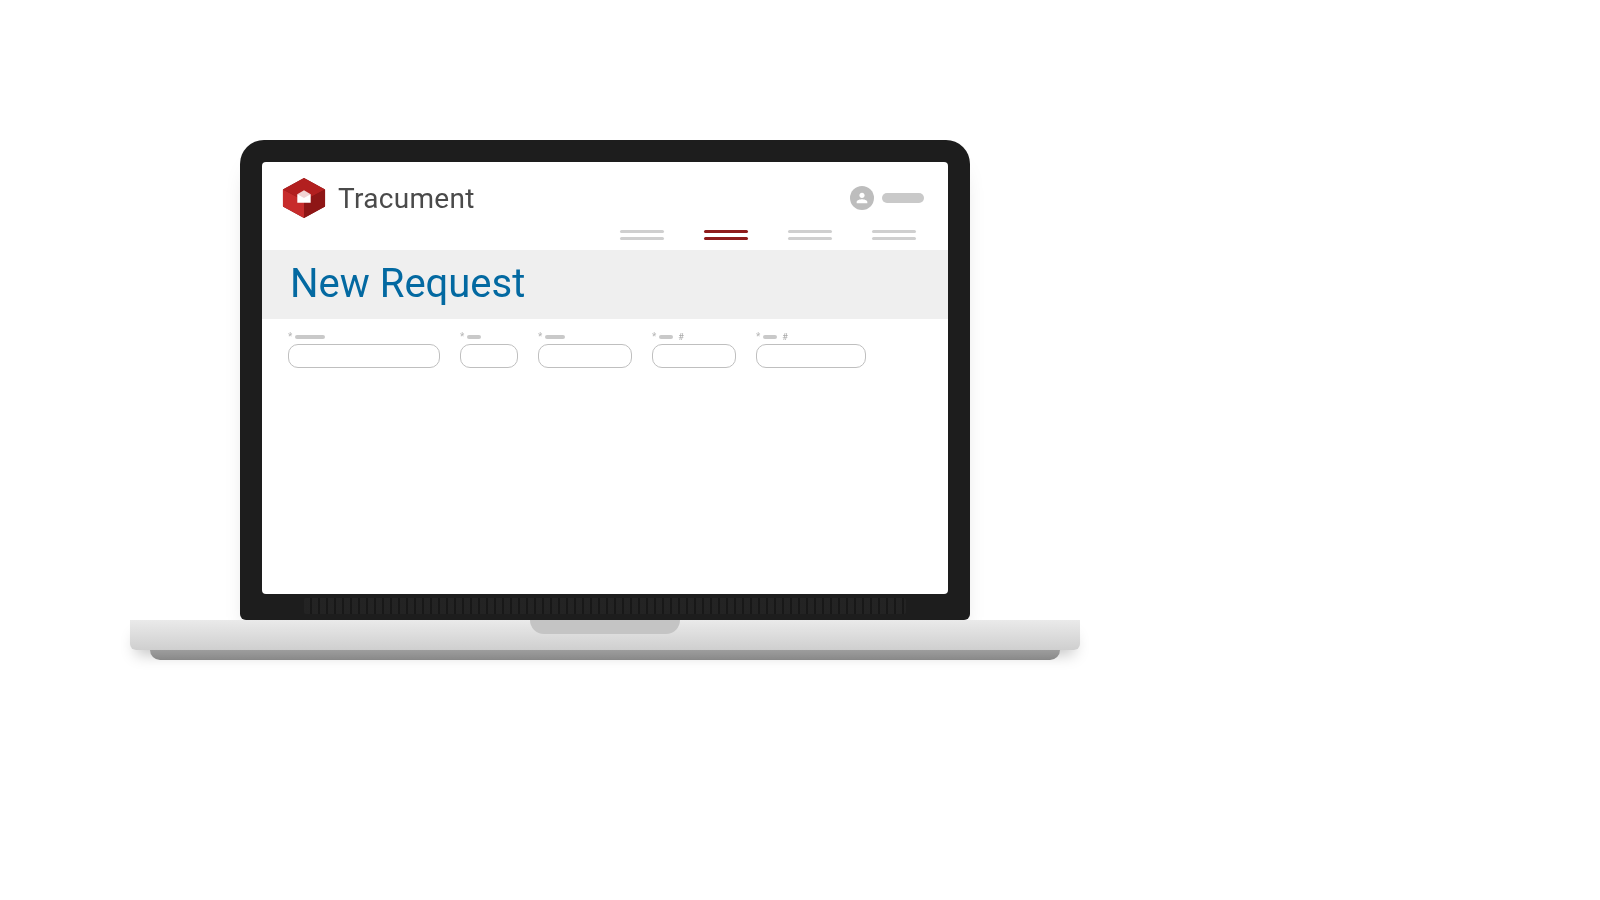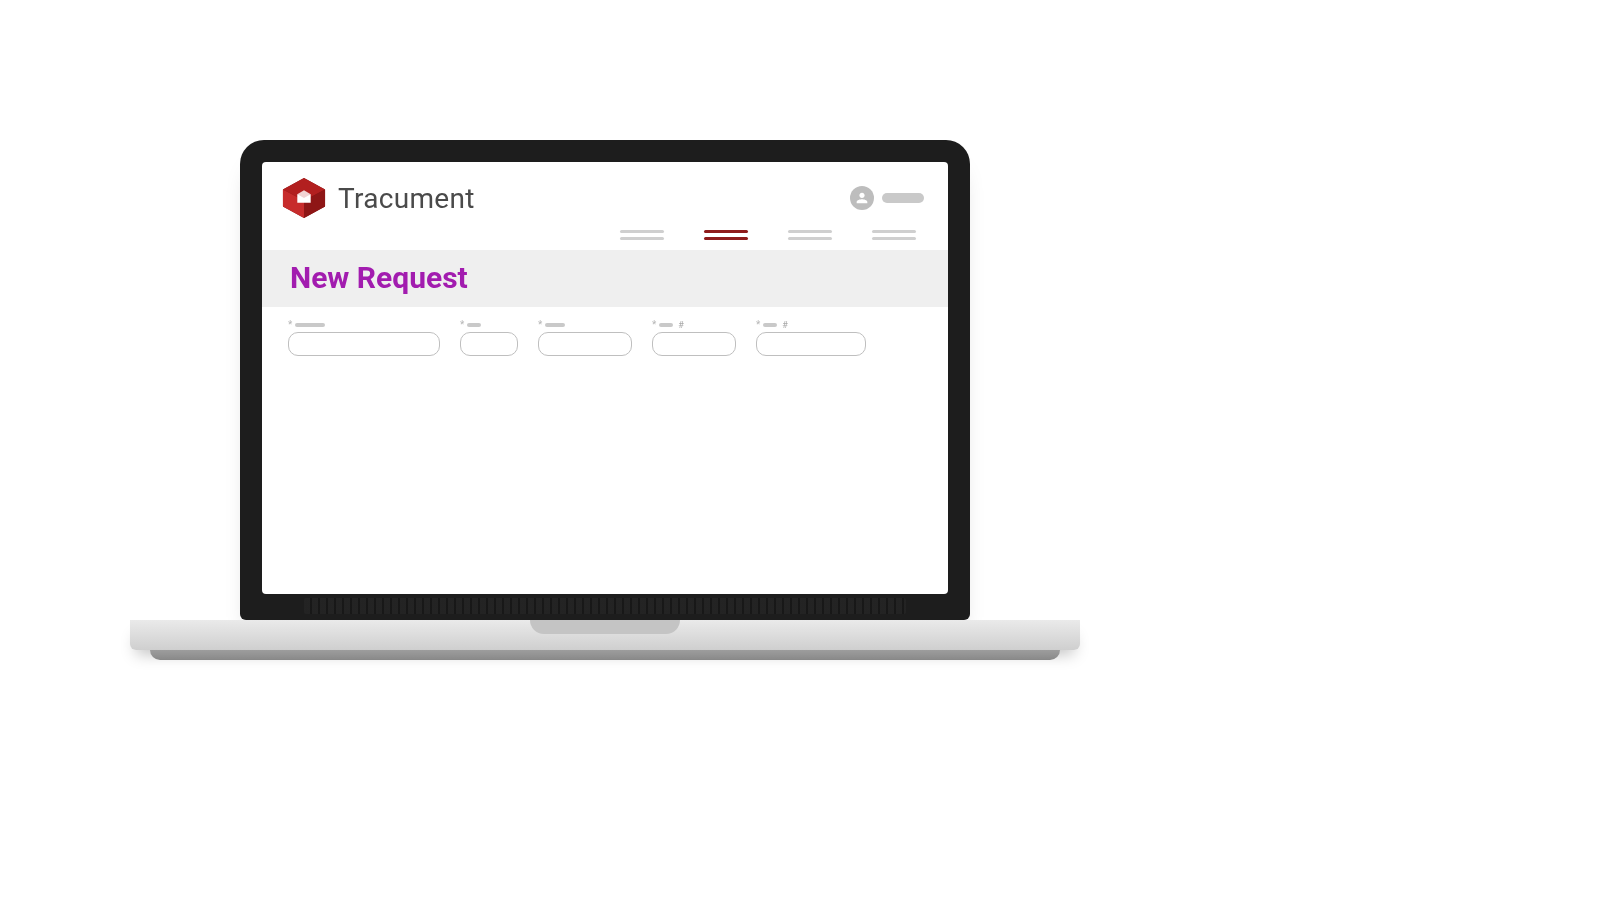--- a/index.html
+++ b/index.html
@@ -148,23 +148,23 @@
   }
   .nav-item.active .nav-line {
     background: #8e1b1b;
   }
 
   .page-title-band {
     background: #efefef;
     padding: 10px 28px 12px 28px;
   }
   .page-title {
-    font-size: 30px;
-    font-weight: 700;
-    color: #a21caf;
+    font-size: 40px;
+    font-weight: 400;
+    color: #0369a1;
   }
 
   .form-row {
     display: flex;
     gap: 20px;
     padding: 14px 26px;
     align-items: flex-end;
   }
   .field {
     display: flex;

